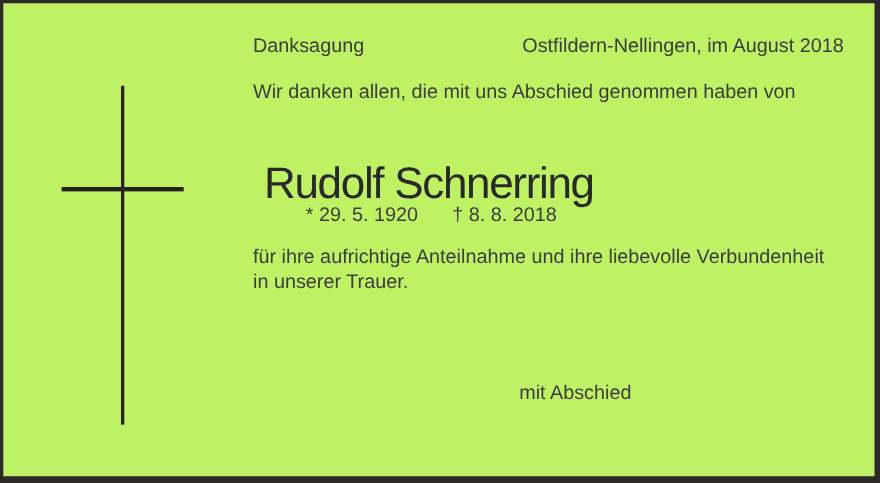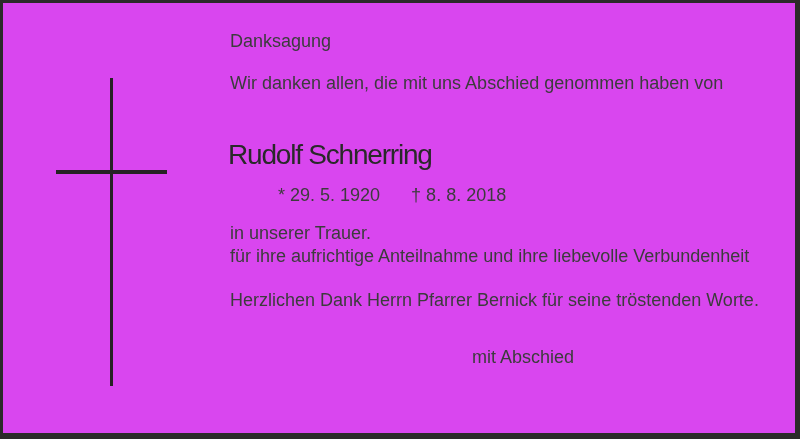--- a/index.html
+++ b/index.html
@@ -4,21 +4,21 @@
 <style>
   html, body {
     margin: 0;
     padding: 0;
     background: #ffffff;
   }
   .page {
     position: relative;
     width: 800px;
     height: 439px;
-    background: #d946ef;
+    background: #bef264;
     overflow: hidden;
     font-family: "Liberation Sans", "DejaVu Sans", sans-serif;
     color: #3c3c3c;
   }
   
   .frame {
     position: absolute;
     inset: 0;
     border-style: solid;
     border-color: #2b2a29;
@@ -65,22 +65,22 @@
   .intro {
     position: absolute;
     top: 72px;
     left: 0;
     white-space: nowrap;
   }
   .name {
     position: absolute;
     top: 132px;
     left: -2px;
-    margin: 0;
-    font-size: 28px;
+    margin: 12px;
+    font-size: 40px;
     line-height: 46px;
     font-weight: 300;
     letter-spacing: -1.2px;
     color: #292929;
     white-space: nowrap;
   }
   .dates {
     position: absolute;
     top: 184px;
     left: 48px;
@@ -116,38 +116,38 @@
 
   <div class="cross">
     <div class="cross-v"></div>
     <div class="cross-h"></div>
   </div>
 
   <div class="content">
 
     <div class="header-row">
       <span>Danksagung</span>
+      <span>Ostfildern-Nellingen, im August 2018</span>
     </div>
 
     <div class="intro">
       <div>Wir danken allen, die mit uns Abschied genommen haben von</div>
     </div>
 
     <h1 class="name">Rudolf Schnerring</h1>
 
     <div class="dates">
       <span class="birth">* 29. 5. 1920</span>
       <span class="death">† 8. 8. 2018</span>
     </div>
 
     <div class="thanks">
+      <div>für ihre aufrichtige Anteilnahme und ihre liebevolle Verbundenheit</div>
       <div>in unserer Trauer.</div>
-      <div>für ihre aufrichtige Anteilnahme und ihre liebevolle Verbundenheit</div>
     </div>
 
-    <div class="pastor">Herzlichen Dank Herrn Pfarrer Bernick für seine tröstenden Worte.</div>
 
     <div class="signature">
       <div>mit Abschied</div>
     </div>
 
   </div>
 </div>
 
 </body></html>

